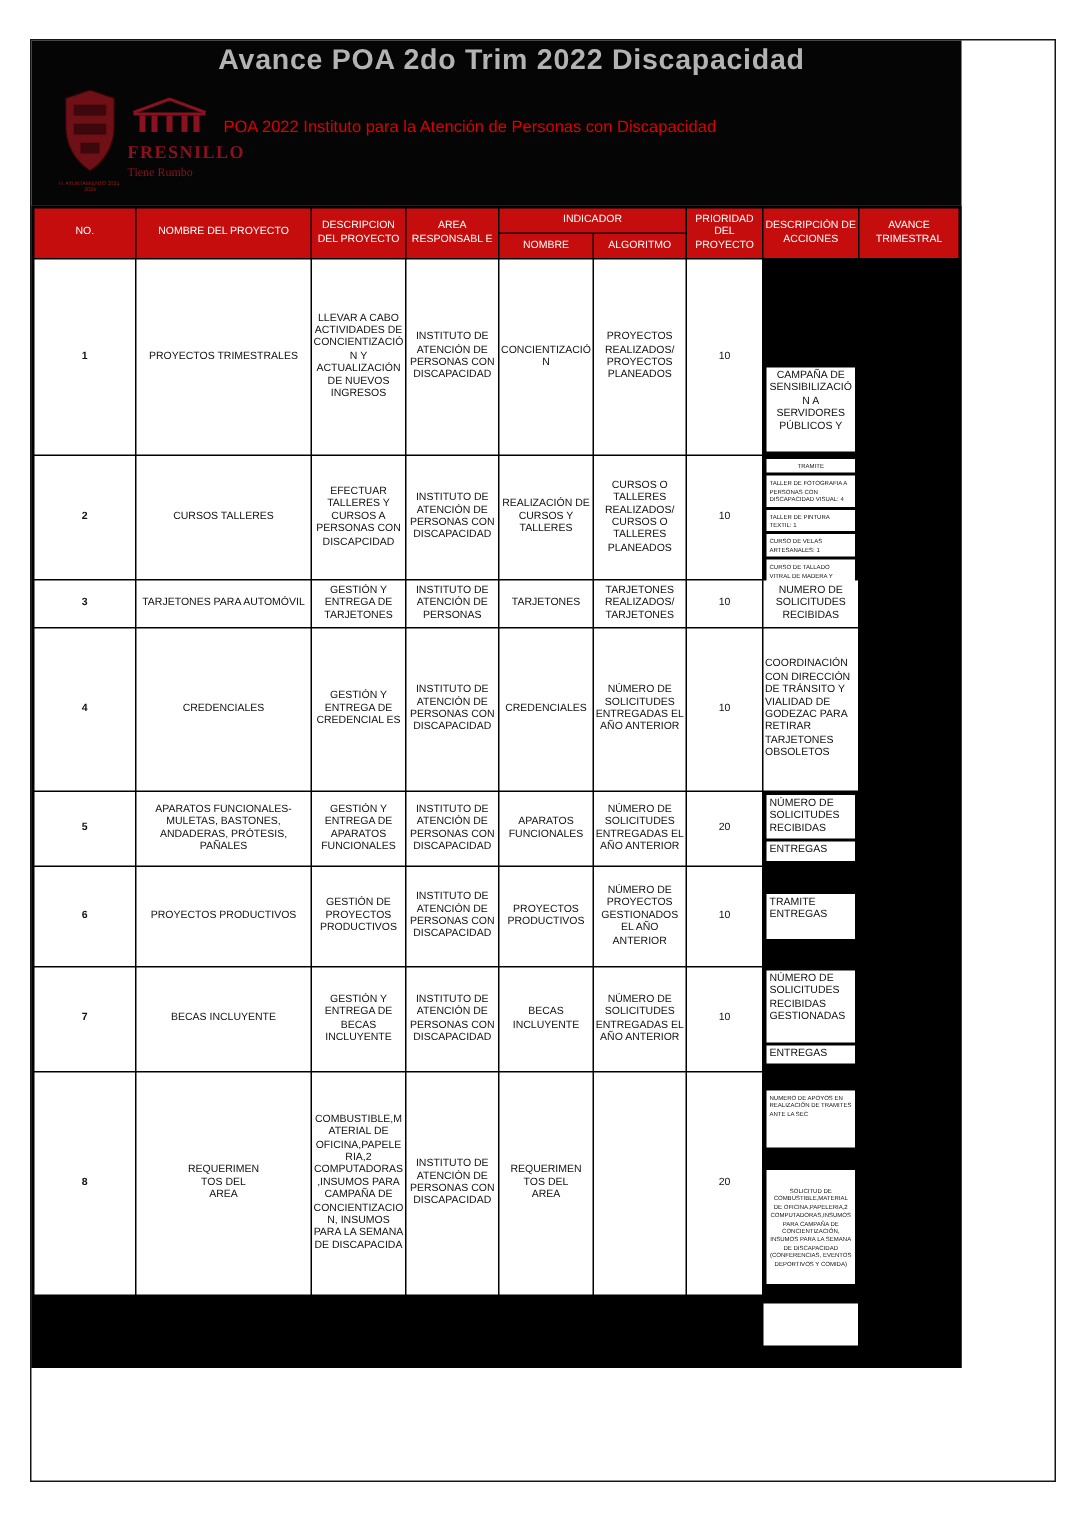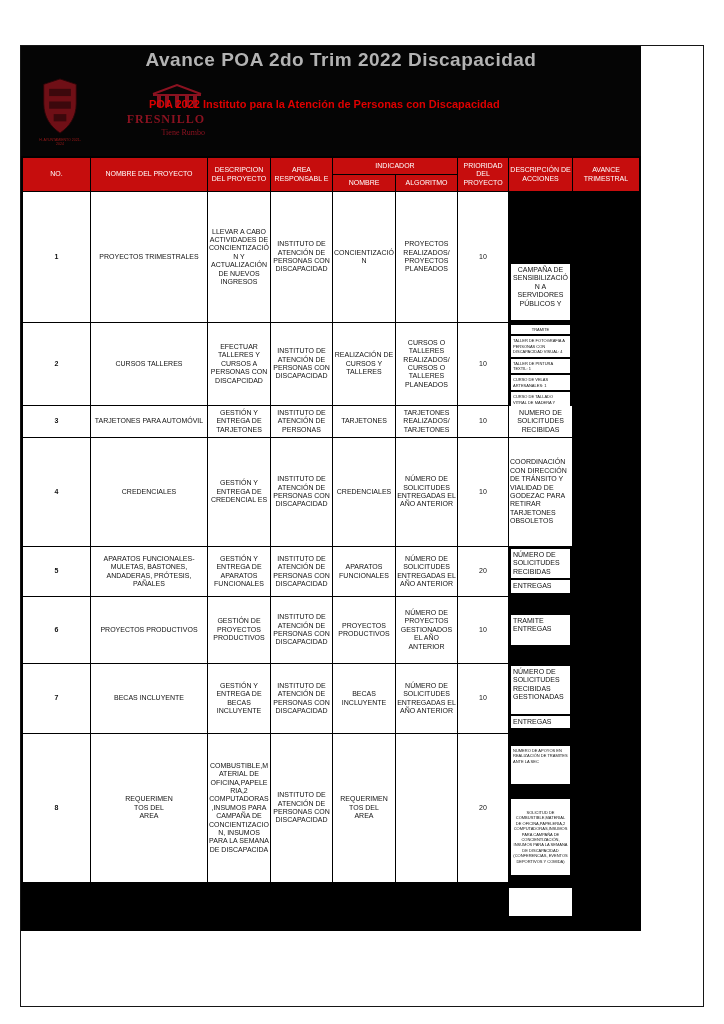--- a/index.html
+++ b/index.html
@@ -1,24 +1,24 @@
 <!DOCTYPE html>
 <html><head>
 <meta charset="utf-8">
 <style>
   html,body{margin:0;padding:0;}
   body{width:724px;height:1024px;background:#ffffff;font-family:"Liberation Sans",sans-serif;position:relative;overflow:hidden;}
-  .frame{position:absolute;left:20px;top:45px;width:682px;height:960px;border:1px solid #161616;background:#fff;}
+  .frame{position:absolute;left:20px;top:26px;width:682px;height:960px;border:1px solid #161616;background:#fff;}
   
   .band{position:absolute;left:0;top:0;width:620px;height:110px;background:#050505;}
   .title{position:absolute;left:30px;top:3px;width:580px;text-align:center;font-size:19px;font-weight:bold;color:#b3b3b3;letter-spacing:.5px;}
-  .subtitle{position:absolute;left:128px;top:52px;width:470px;font-size:11px;font-weight:bold;color:#de0000;}
+  .subtitle{position:absolute;left:128px;top:52px;width:470px;font-size:11px;font-weight:normal;color:#de0000;}
   .shield{position:absolute;left:18px;top:32px;width:42px;height:70px;text-align:center;}
   .shield-cap{font-size:3.5px;color:#9e1a1a;margin-top:1px;line-height:1.1;}
-  .fres{position:absolute;left:64px;top:38px;width:86px;text-align:right;color:#8a1220;margin-left:34px;}
+  .fres{position:absolute;left:64px;top:38px;width:86px;text-align:left;color:#8a1220;}
   .fres-name{font-family:"Liberation Serif",serif;font-size:12px;font-weight:bold;letter-spacing:1px;margin-top:0px;}
   .fres-tag{font-family:"Liberation Serif",serif;font-size:8px;margin-top:1px;}
   
   .grid{position:absolute;left:0;top:110px;width:616px;display:grid;
         grid-template-columns:67px 116px 62px 61px 62px 61px 50px 63px 66px;
         grid-template-rows:16px 16px 130px 82px 31px 108px 49px 66px 69px 148px 46px;
         gap:1px;background:#000;border:2px solid #000;}
   .h{background:#c60d0d;color:#fff;display:flex;align-items:center;justify-content:center;text-align:center;font-size:7px;line-height:1.15;padding:1px;}
   .c{background:#fff;color:#111;display:flex;align-items:center;justify-content:center;text-align:center;font-size:7px;line-height:1.2;padding:1px;word-break:break-word;}
   .bold{font-weight:bold;}

